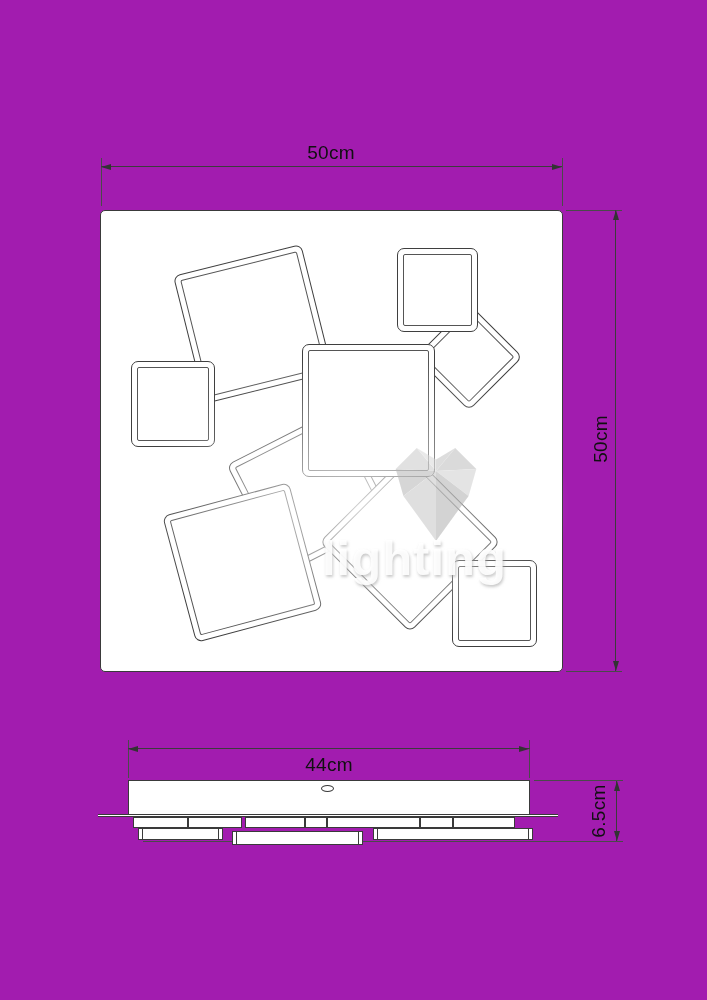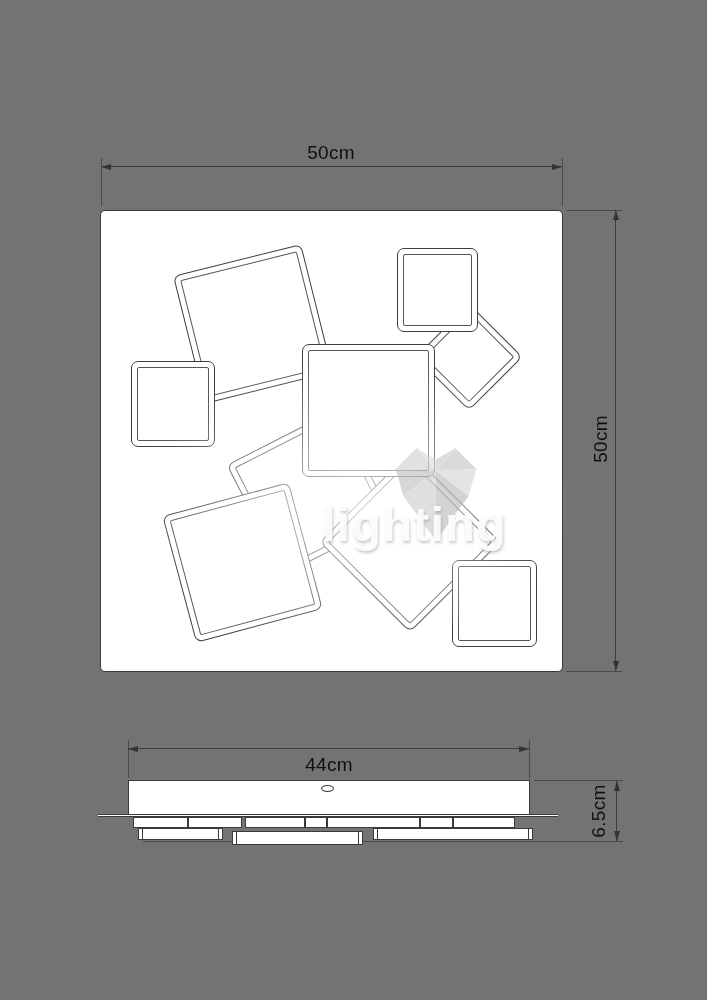--- a/index.html
+++ b/index.html
@@ -1,17 +1,17 @@
 <!DOCTYPE html>
 <html><head>
 <meta charset="utf-8">
 <style>
   html,body{margin:0;padding:0;background:#ffffff;}
   #canvas{
-    position:relative;width:707px;height:1000px;background:#737373;overflow:hidden;
+    position:relative;width:707px;height:1000px;background:#a21caf;overflow:hidden;
     font-family:"Liberation Sans", sans-serif;color:#111;
   }
   
   .hline{position:absolute;height:0;border-top:1.3px solid #3c3c3c;}
   .vline{position:absolute;width:0;border-left:1.3px solid #3c3c3c;}
   .ext{border-color:#4a4a4a;}
   .arrow{position:absolute;width:0;height:0;}
   .arrow.left {border-top:3px solid transparent;border-bottom:3px solid transparent;border-right:10px solid #333;}
   .arrow.right{border-top:3px solid transparent;border-bottom:3px solid transparent;border-left:10px solid #333;}
   .arrow.up   {border-left:3px solid transparent;border-right:3px solid transparent;border-bottom:10px solid #333;}
@@ -25,21 +25,21 @@
   }
   .panel{position:absolute;background:#fff;border:1.5px solid #3f3f3f;box-sizing:border-box;border-radius:7px;}
   .panel .inner{position:absolute;inset:5px;border:1.3px solid #555;border-radius:2px;}
   
   .wm-glow{position:absolute;left:140px;top:355px;width:430px;height:300px;z-index:48;
     background:radial-gradient(closest-side,rgba(255,255,255,.75),rgba(255,255,255,0));pointer-events:none;}
   .wm-gem{position:absolute;left:388px;top:438px;width:96px;height:110px;z-index:49;opacity:.55;pointer-events:none;}
   .wm-love{position:absolute;left:216px;top:418px;z-index:50;pointer-events:none;
     font-size:97px;font-weight:bold;letter-spacing:-2px;color:rgba(255,255,255,.82);
     text-shadow:2px 2px 3px rgba(150,150,150,.55), -1px -1px 2px rgba(190,190,190,.35);}
-  .wm-lighting{position:absolute;left:322px;top:496px;z-index:50;pointer-events:none;
+  .wm-lighting{position:absolute;left:322px;top:530px;z-index:50;pointer-events:none;
     font-size:49px;font-weight:bold;letter-spacing:1px;color:rgba(255,255,255,.9);
     text-shadow:1px 2px 3px rgba(165,165,165,.6);}
   
   .sv-body{position:absolute;left:128px;top:780px;width:402px;height:35px;
     border:1.3px solid #3a3a3a;background:#fff;box-sizing:border-box;}
   .sv-screw{position:absolute;left:321px;top:785px;width:13px;height:7px;
     border:1.2px solid #3a3a3a;border-radius:50%;background:#fff;box-sizing:border-box;}
   .sv-base{position:absolute;left:98px;top:814px;width:460px;height:3px;
     border-top:1.2px solid #3a3a3a;border-bottom:1.2px solid #3a3a3a;background:#fff;box-sizing:border-box;}
   .sv-plate{position:absolute;border:1.2px solid #3a3a3a;background:#fff;box-sizing:border-box;}

